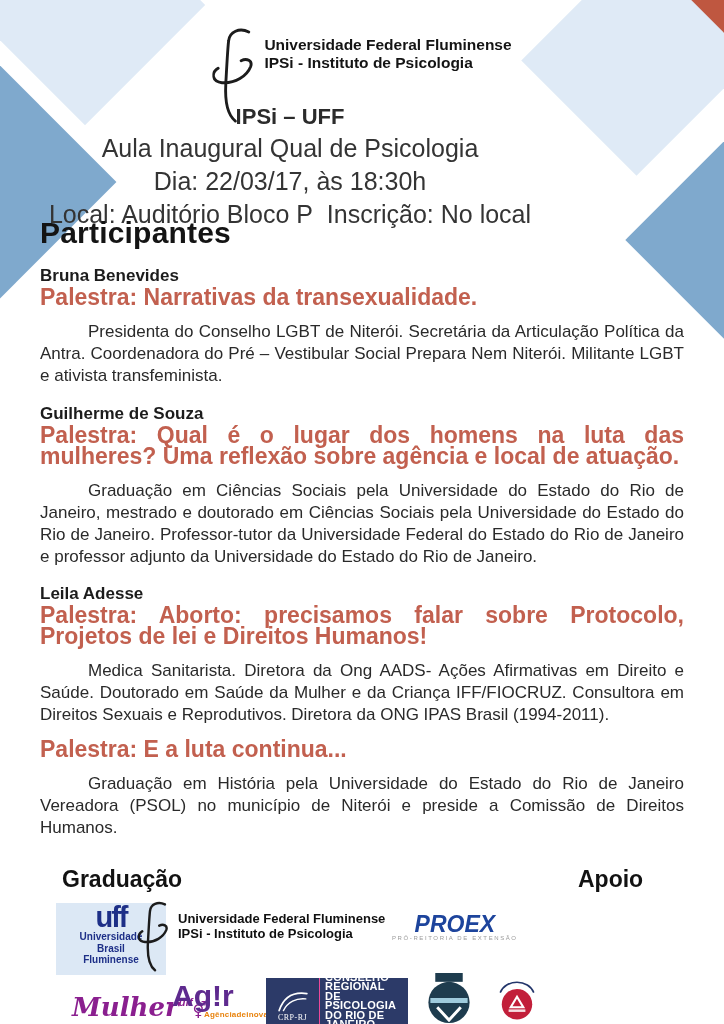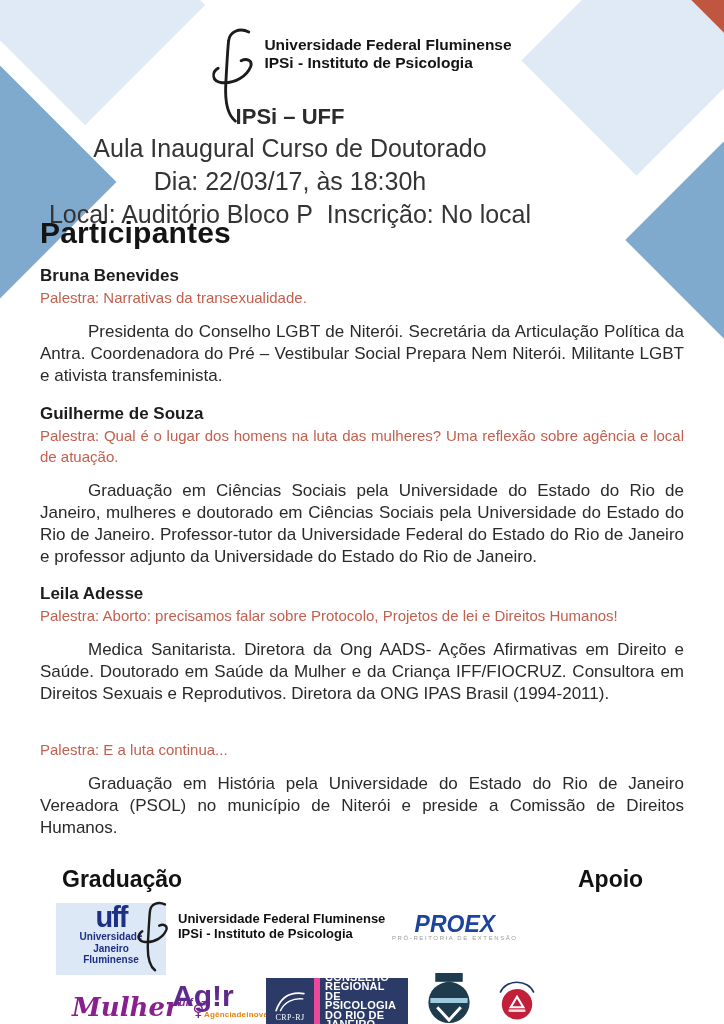--- a/index.html
+++ b/index.html
@@ -31,21 +31,21 @@
 
   
   .title { top:102px; left:0; width:580px; text-align:center; color:#343434; }
   .title .t1 { font-size:22px; font-weight:bold; line-height:30px; color:#2b2b2b; }
   .title .t2 { font-size:25px; line-height:33px; }
 
   .participants-heading { top:216px; left:40px; font-size:30px; font-weight:800; color:#141414; letter-spacing:0.2px; }
 
   .p { left:40px; width:644px; }
   .p .name { font-size:17px; font-weight:bold; line-height:20px; color:#1c1c1c; }
-  .p .talk { font-size:15px; font-weight:normal; line-height:21px; color:#c2604f; text-align:justify; margin-top:1px; }
+  .p .talk { font-size:23px; font-weight:bold; line-height:21px; color:#c2604f; text-align:justify; margin-top:1px; }
   .p .bio  { font-size:17px; line-height:22px; text-align:justify; text-indent:48px; margin-top:13px; color:#2a2a2a; }
 
   
   .sec-heading { font-size:23px; font-weight:800; color:#121212; }
   .realizacao { top:866px; left:62px; }
   .apoio      { top:866px; left:578px; }
 
   .uff-box { top:903px; left:56px; width:110px; height:72px; background:#dce8f5;
              display:flex; flex-direction:column; align-items:center; }
   .uff-mark { font-size:29px; font-weight:800; color:#1d2f87; letter-spacing:-2px; line-height:27px; margin-top:1px; }
@@ -68,21 +68,21 @@
   .mulher { top:988px; left:72px; color:#8a1f8f; font-family:"DejaVu Serif","Liberation Serif",serif;
             font-style:italic; font-weight:bold; font-size:26px; line-height:28px; }
   .mulher .sup { font-size:11px; vertical-align:super; font-family:"Liberation Sans",sans-serif; }
   .mulher .sym { font-size:16px; font-style:normal; font-family:"DejaVu Sans",sans-serif; }
 
   .agir { top:982px; left:172px; }
   .agir-name { font-size:30px; font-weight:800; color:#5e2a8e; line-height:28px; }
   .agir-sub  { font-size:8px; font-weight:bold; color:#e8820c; letter-spacing:0.2px;margin-left:32px; }
 
   .crp { top:978px; left:266px; width:142px; height:46px; background:#2c3a68; display:flex; }
-  .crp-left { width:54px; border-right:6px solid #ec4899; display:flex; flex-direction:column;
+  .crp-left { width:54px; border-right:1px solid #ec4899; display:flex; flex-direction:column;
               align-items:center; justify-content:flex-end; padding:3px 2px 2px; }
   .crp-code { font-size:8px; color:#fff; letter-spacing:0.5px; font-family:"Liberation Serif",serif; }
   .crp-right { flex:1; display:flex; flex-direction:column; justify-content:center; padding-left:5px; }
   .crp-right div { font-size:11px; font-weight:bold; color:#fff; line-height:9.5px; letter-spacing:0.2px; }
 
   .emblem   { top:973px; left:421px; }
   .universo { top:980px; left:496px; }
 </style>
 </head>
 <body>
@@ -102,58 +102,58 @@
       <path d="M 6 42 C -2 47 0 56 10 57 C 24 58 36 50 40 40 C 42 34 36 31 30 34" fill="none" stroke="#1c1c1c" stroke-width="3" stroke-linecap="round"></path>
     </svg>
     <div class="brand-text">
       <div>Universidade Federal Fluminense</div>
       <div>IPSi - Instituto de Psicologia</div>
     </div>
   </header>
 
   <div class="layer title">
     <div class="t1">IPSi – UFF</div>
-    <div class="t2">Aula Inaugural Curso de Doutorado</div>
+    <div class="t2">Aula Inaugural Qual de Psicologia</div>
     <div class="t2">Dia: 22/03/17, às 18:30h</div>
     <div class="t2">Local: Auditório Bloco P&nbsp; Inscrição: No local</div>
   </div>
 
   <h1 class="layer participants-heading">Participantes</h1>
 
   <section class="layer p" style="top:266px">
     <div class="name">Bruna Benevides</div>
     <div class="talk">Palestra: Narrativas da transexualidade.</div>
     <p class="bio">Presidenta do Conselho LGBT de Niterói. Secretária da Articulação Política da Antra. Coordenadora do Pré – Vestibular Social Prepara Nem Niterói. Militante LGBT e ativista transfeminista.</p>
   </section>
 
   <section class="layer p" style="top:404px">
     <div class="name">Guilherme de Souza</div>
     <div class="talk">Palestra: Qual é o lugar dos homens na luta das mulheres? Uma reflexão sobre agência e local de atuação.</div>
-    <p class="bio">Graduação em Ciências Sociais pela Universidade do Estado do Rio de Janeiro, mulheres e doutorado em Ciências Sociais pela Universidade do Estado do Rio de Janeiro. Professor-tutor da Universidade Federal do Estado do Rio de Janeiro e professor adjunto da Universidade do Estado do Rio de Janeiro.</p>
+    <p class="bio">Graduação em Ciências Sociais pela Universidade do Estado do Rio de Janeiro, mestrado e doutorado em Ciências Sociais pela Universidade do Estado do Rio de Janeiro. Professor-tutor da Universidade Federal do Estado do Rio de Janeiro e professor adjunto da Universidade do Estado do Rio de Janeiro.</p>
   </section>
 
   <section class="layer p" style="top:584px">
     <div class="name">Leila Adesse</div>
     <div class="talk">Palestra: Aborto: precisamos falar sobre Protocolo, Projetos de lei e Direitos Humanos!</div>
     <p class="bio">Medica Sanitarista. Diretora da Ong AADS- Ações Afirmativas em Direito e Saúde. Doutorado em Saúde da Mulher e da Criança IFF/FIOCRUZ. Consultora em Direitos Sexuais e Reprodutivos. Diretora da ONG IPAS Brasil (1994-2011).</p>
   </section>
 
   <section class="layer p" style="top:738px">
     <div class="talk">Palestra: E a luta continua...</div>
     <p class="bio">Graduação em História pela Universidade do Estado do Rio de Janeiro Vereadora (PSOL) no município de Niterói e preside a Comissão de Direitos Humanos.</p>
   </section>
 
   <div class="layer sec-heading realizacao">Graduação</div>
   <div class="layer sec-heading apoio">Apoio</div>
 
   <div class="layer uff-box">
     <div class="uff-mark">uff</div>
     <div class="uff-cap">
       <div>Universidade</div>
-      <div>Janeiro</div>
+      <div>Brasil</div>
       <div>Fluminense</div>
     </div>
   </div>
 
   <div class="layer ipsi-foot">
     <svg width="34" height="72" viewBox="0 0 48 100">
       <path d="M 38 4 C 28 -1 18 4 17 13 C 16 20 15 40 14 58 C 13 76 15 90 24 97" fill="none" stroke="#1c1c1c" stroke-width="3.4" stroke-linecap="round"></path>
       <path d="M 6 42 C -2 47 0 56 10 57 C 24 58 36 50 40 40 C 42 34 36 31 30 34" fill="none" stroke="#1c1c1c" stroke-width="3.4" stroke-linecap="round"></path>
     </svg>
     <div class="ipsi-foot-text">

